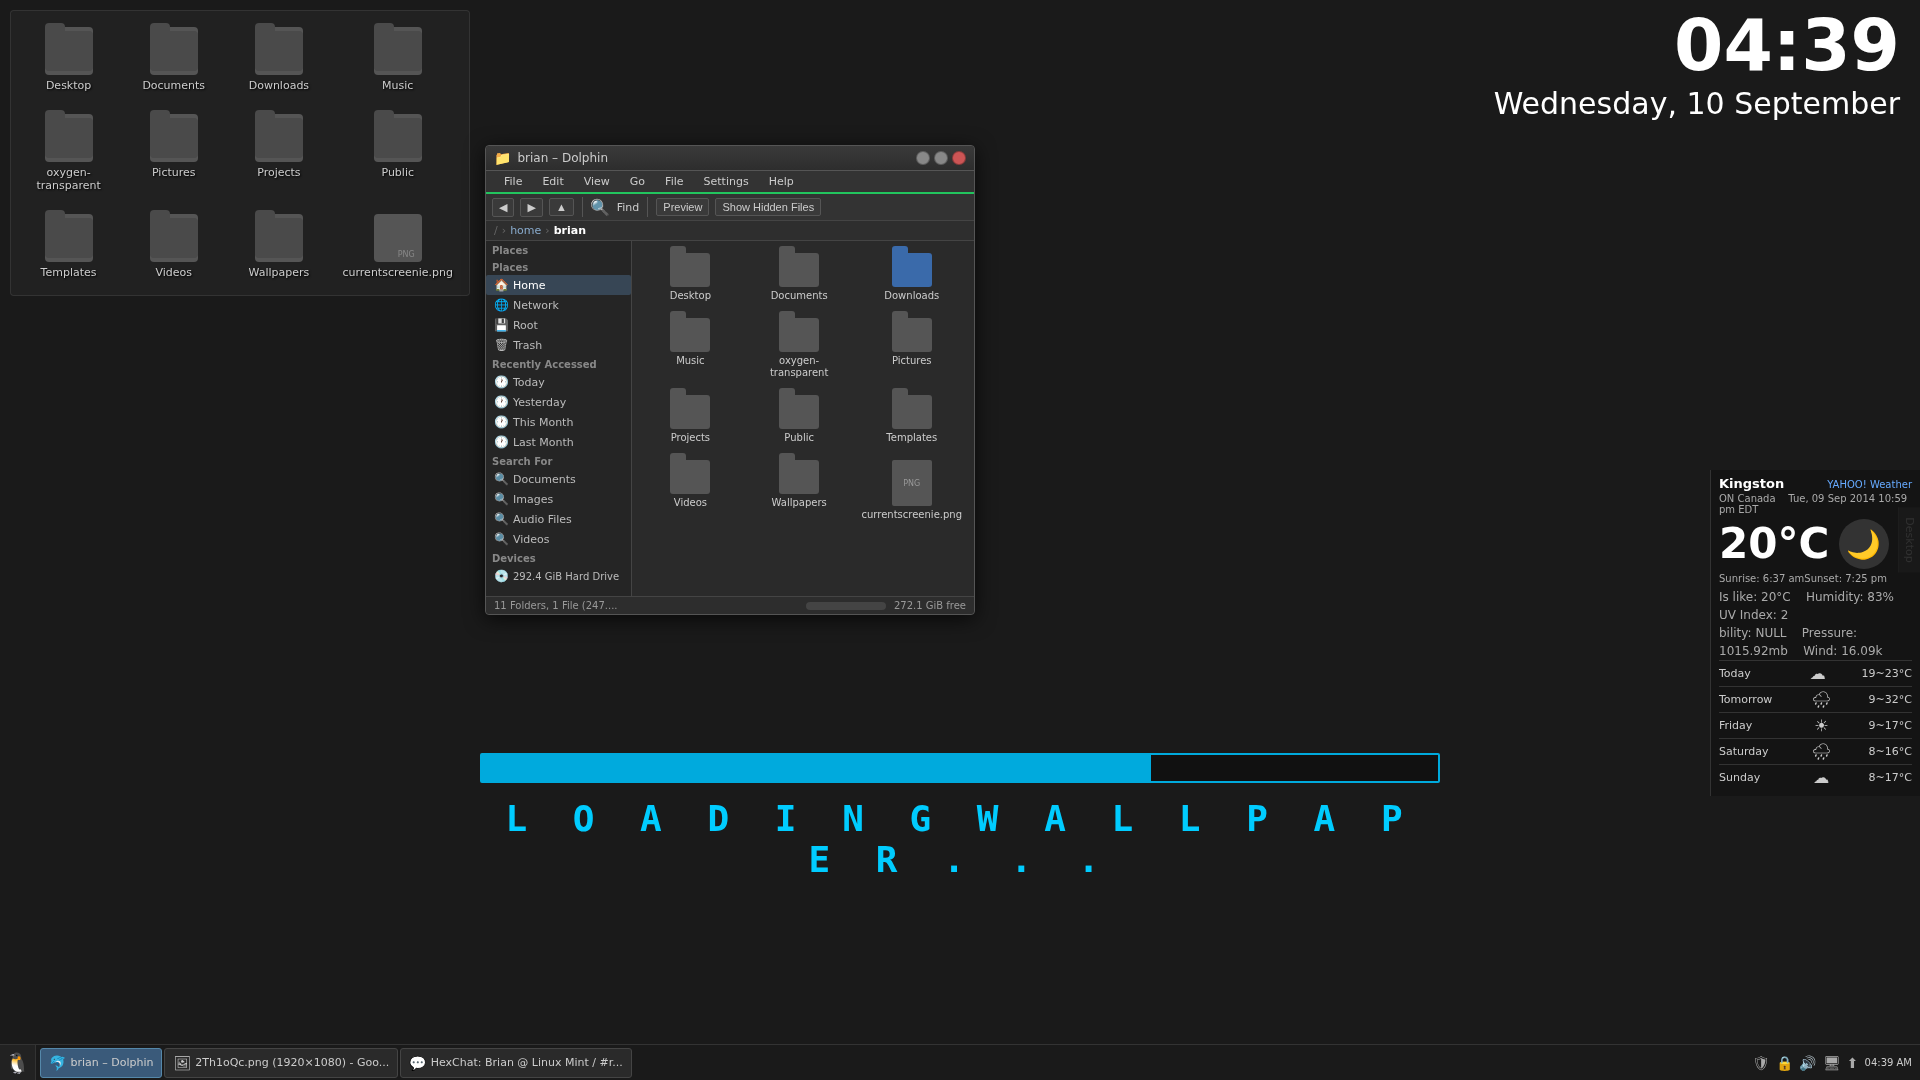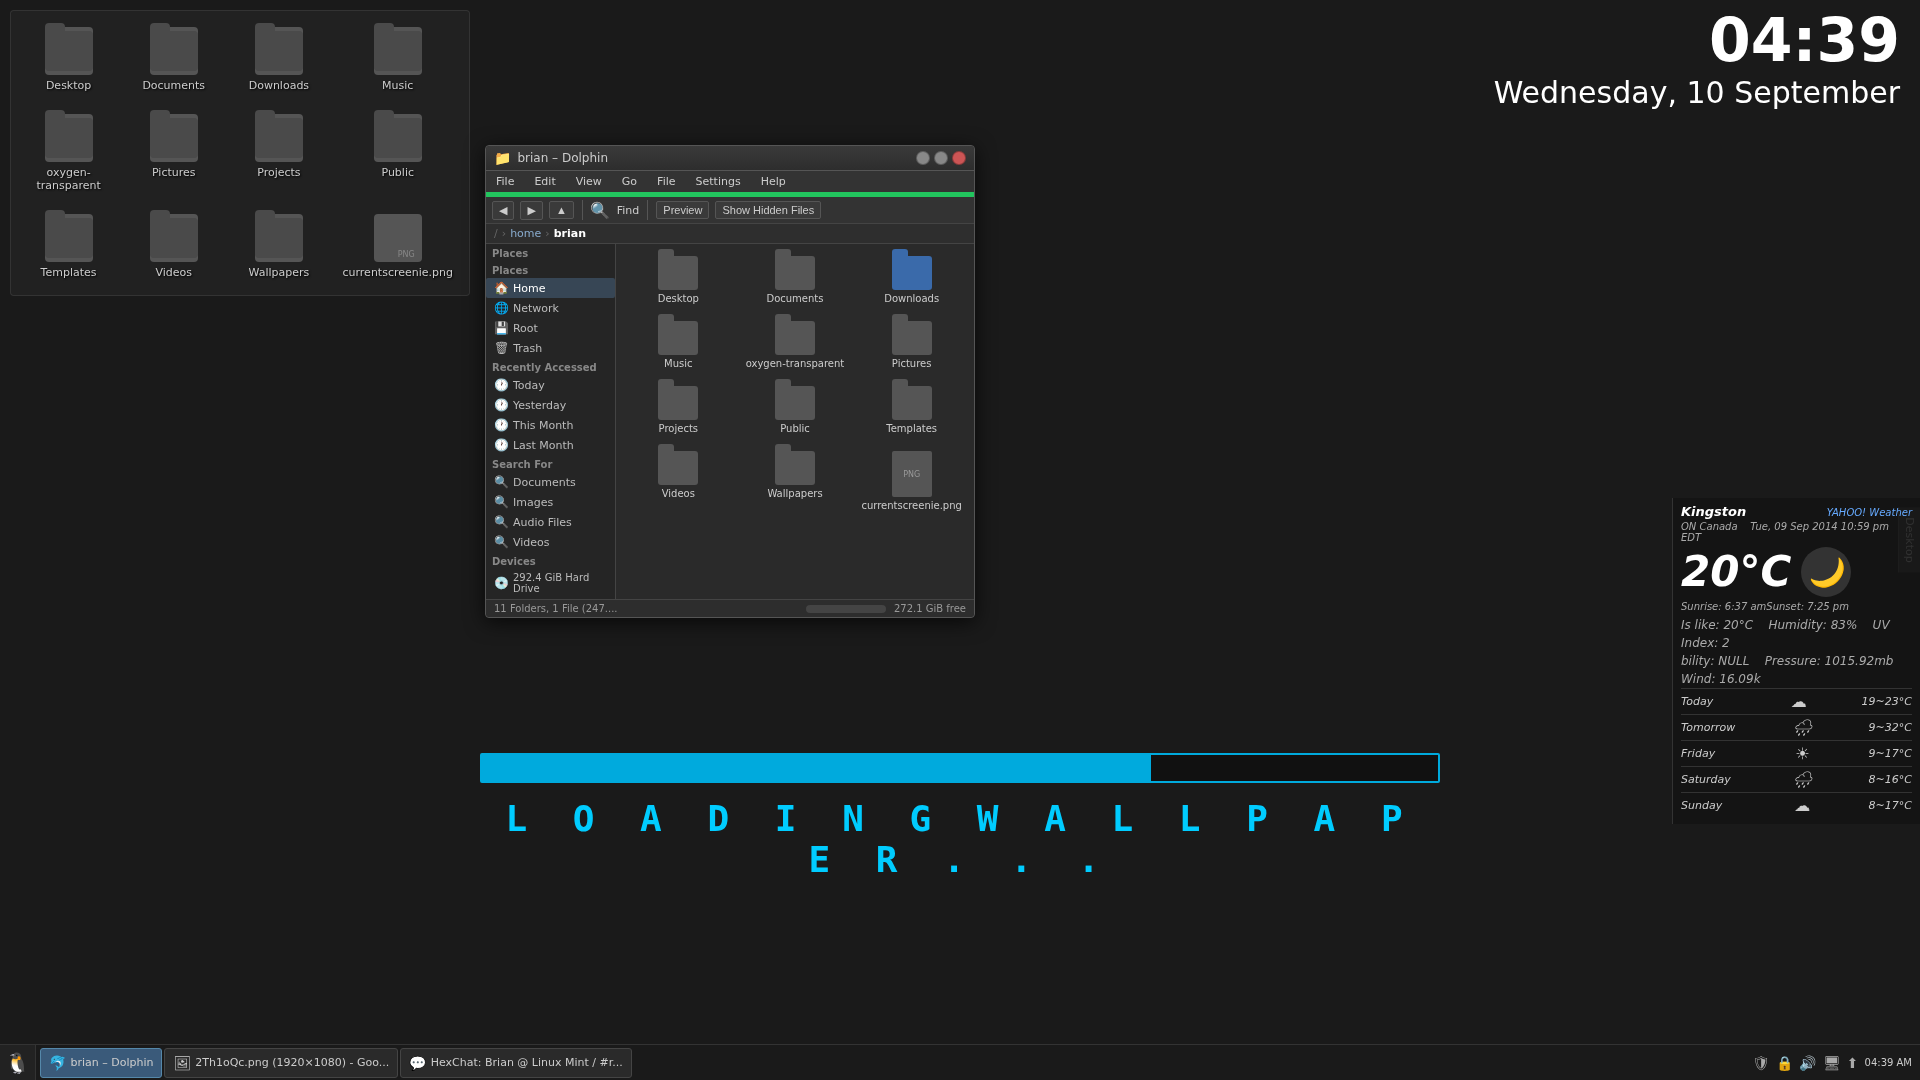--- a/index.html
+++ b/index.html
@@ -76,21 +76,21 @@
     .folder-dark::before { background: #4a4a4a; }
 
     
     #clock {
       position: absolute;
       top: 10px; right: 20px;
       text-align: right;
       color: white;
     }
     #clock-time {
-      font-size: 60px;
+      font-size: 71px;
       font-weight: bold;
       line-height: 1;
     }
     #clock-date {
       font-size: 30px;
       margin-top: 5px;
     }
 
     
     #desktop-sidebar {
@@ -132,28 +132,27 @@
       font-size: 36px;
       letter-spacing: 12px;
       margin-top: 15px;
       font-family: monospace;
       font-weight: bold;
     }
 
     
     #weather-widget {
       position: absolute;
-      top: 498px; right: 0;
-      width: 248px;
+      top: 470px; right: 0;
+      width: 210px;
       background: rgba(20,20,20,0.85);
       color: #ccc;
       font-size: 11px;
       padding: 6px 8px;
       border-left: 1px solid #333;
-      font-style: italic;
     }
     #weather-location-row {
       display: flex;
       justify-content: space-between;
       align-items: baseline;
       margin-bottom: 2px;
     }
     #weather-location { font-size: 13px; font-weight: bold; color: #fff; }
     #weather-yahoo { font-size: 10px; color: #66aaff; }
     #weather-temp-row {
@@ -217,23 +216,23 @@
       border-radius: 50%;
       border: 1px solid rgba(0,0,0,0.3);
       cursor: pointer;
     }
     .wm-close { background: #cc5555; }
     .wm-min { background: #888; }
     .wm-max { background: #888; }
 
     #dolphin-menubar {
       background: #333;
-      padding: 2px 6px;
+      padding: 2px 14px;
       display: flex; gap: 12px;
-      border-bottom: 5px solid #22c55e;
+      border-bottom: 2px solid #22c55e;
     }
     .menu-item {
       color: #ccc; font-size: 11px;
       padding: 2px 4px; cursor: pointer;
       border-radius: 2px;
     }
 
     #dolphin-toolbar {
       background: #333;
       padding: 3px 6px;
@@ -260,21 +259,21 @@
     .breadcrumb-sep { color: #666; }
     .breadcrumb-item { color: #88aacc; cursor: pointer; }
     .breadcrumb-current { color: #fff; font-weight: bold; }
 
     #dolphin-main {
       display: flex;
       height: 355px;
     }
 
     #dolphin-sidebar {
-      width: 130px;
+      width: 146px;
       background: #252525;
       border-right: 1px solid #444;
       overflow-y: auto;
       font-size: 11px;
     }
     #dolphin-sidebar::-webkit-scrollbar { width: 4px; }
     #dolphin-sidebar::-webkit-scrollbar-thumb { background: #555; }
 
     .sidebar-section-header {
       color: #888;

